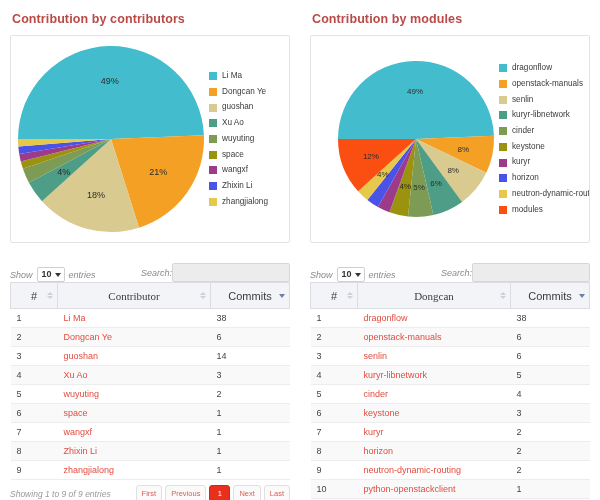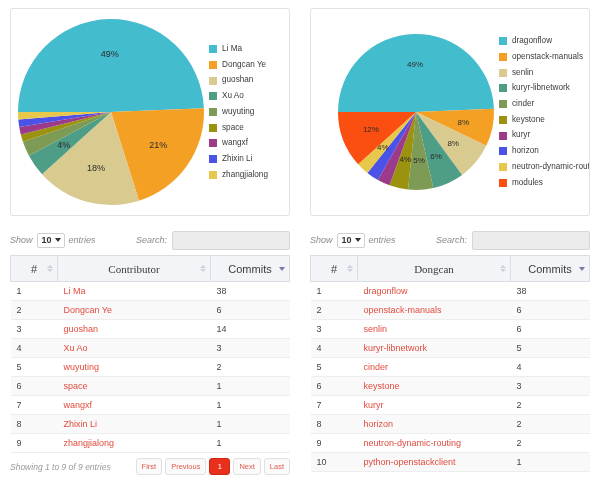--- a/index.html
+++ b/index.html
@@ -71,21 +71,21 @@
     width: 8px;
     height: 8px;
     margin-right: 5px;
     flex: 0 0 auto;
   }
   .legend-label { font-size: 8.2px; color: #3a3a3a; }
 
   
   .controls {
     display: flex;
-    align-items: center;
+    align-items: flex-end;
     height: 30px;
     margin-top: 9px;
     font-size: 9px;
     color: #8a8a8a;
     font-style: italic;
   }
   .show-entries { display: flex; align-items: center; gap: 4px; }
   .entries-select {
     font-style: normal;
     font-size: 9px;
@@ -103,21 +103,21 @@
   .caret-down {
     width: 0; height: 0;
     border-left: 3px solid transparent;
     border-right: 3px solid transparent;
     border-top: 4px solid #333;
   }
   .search-box {
     margin-left: auto;
     display: flex;
     align-items: center;
-    gap: 5px;
+    gap: 0;
   }
   .search-input {
     width: 112px;
     height: 15px;
     background: #ececec;
     border: 1px solid #d6d6d6;
     border-radius: 2px;
   }
 
   
@@ -214,20 +214,21 @@
     border-color: #d4270f;
     color: #ffffff;
   }
 </style>
 </head>
 <body>
 
 <div class="page">
 
   <div class="column">
+    <div class="panel-title">Contribution by contributors</div>
 
     <div class="chart-card">
       <div class="chart-inner">
         <div class="pie-wrap" id="pie0" style="margin-left: 6px;">
             <svg width="188" height="188">
               <path d="M 94 94 L 1.00 94.00 A 93 93 0 0 1 186.92 90.21 Z" fill="#43bcce"></path>
               <text x="92.8" y="39.4" text-anchor="middle" font-size="9" fill="#2b2b2b" font-family="&quot;Liberation Sans&quot;, sans-serif">49%</text>
               <path d="M 94 94 L 186.92 90.21 A 93 93 0 0 1 122.02 182.68 Z" fill="#f4a024"></path>
               <text x="141.2" y="130.1" text-anchor="middle" font-size="9" fill="#2b2b2b" font-family="&quot;Liberation Sans&quot;, sans-serif">21%</text>
               <path d="M 94 94 L 122.02 182.68 A 93 93 0 0 1 24.97 156.32 Z" fill="#d9ca8f"></path>
@@ -381,20 +382,21 @@
           <span class="pbtn">First</span>
           <span class="pbtn">Previous</span>
           <span class="pbtn active">1</span>
           <span class="pbtn">Next</span>
           <span class="pbtn">Last</span>
         </span>
     </div>
   </div>
 
   <div class="column">
+    <div class="panel-title">Contribution by modules</div>
 
     <div class="chart-card">
       <div class="chart-inner">
         <div class="pie-wrap" id="pie1" style="margin-left: 26px;">
             <svg width="158" height="158">
               <path d="M 79 79 L 1.00 79.00 A 78 78 0 0 1 156.94 75.82 Z" fill="#43bcce"></path>
               <text x="78.0" y="33.7" text-anchor="middle" font-size="8" fill="#2b2b2b" font-family="&quot;Liberation Sans&quot;, sans-serif">49%</text>
               <path d="M 79 79 L 156.94 75.82 A 78 78 0 0 1 149.28 112.84 Z" fill="#f4a024"></path>
               <text x="126.4" y="91.8" text-anchor="middle" font-size="8" fill="#2b2b2b" font-family="&quot;Liberation Sans&quot;, sans-serif">8%</text>
               <path d="M 79 79 L 149.28 112.84 A 78 78 0 0 1 125.10 141.92 Z" fill="#d9ca8f"></path>

